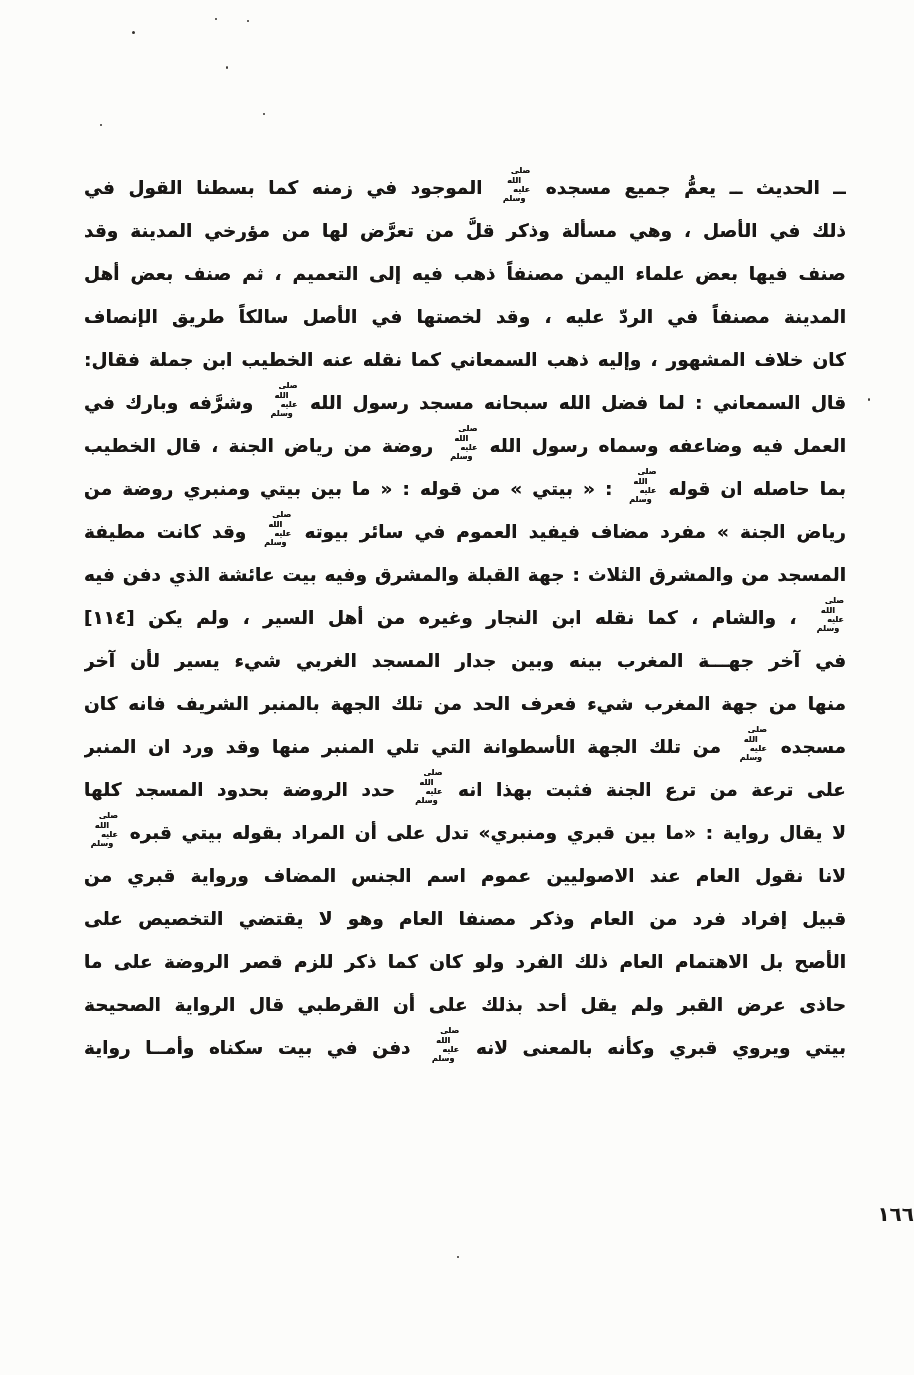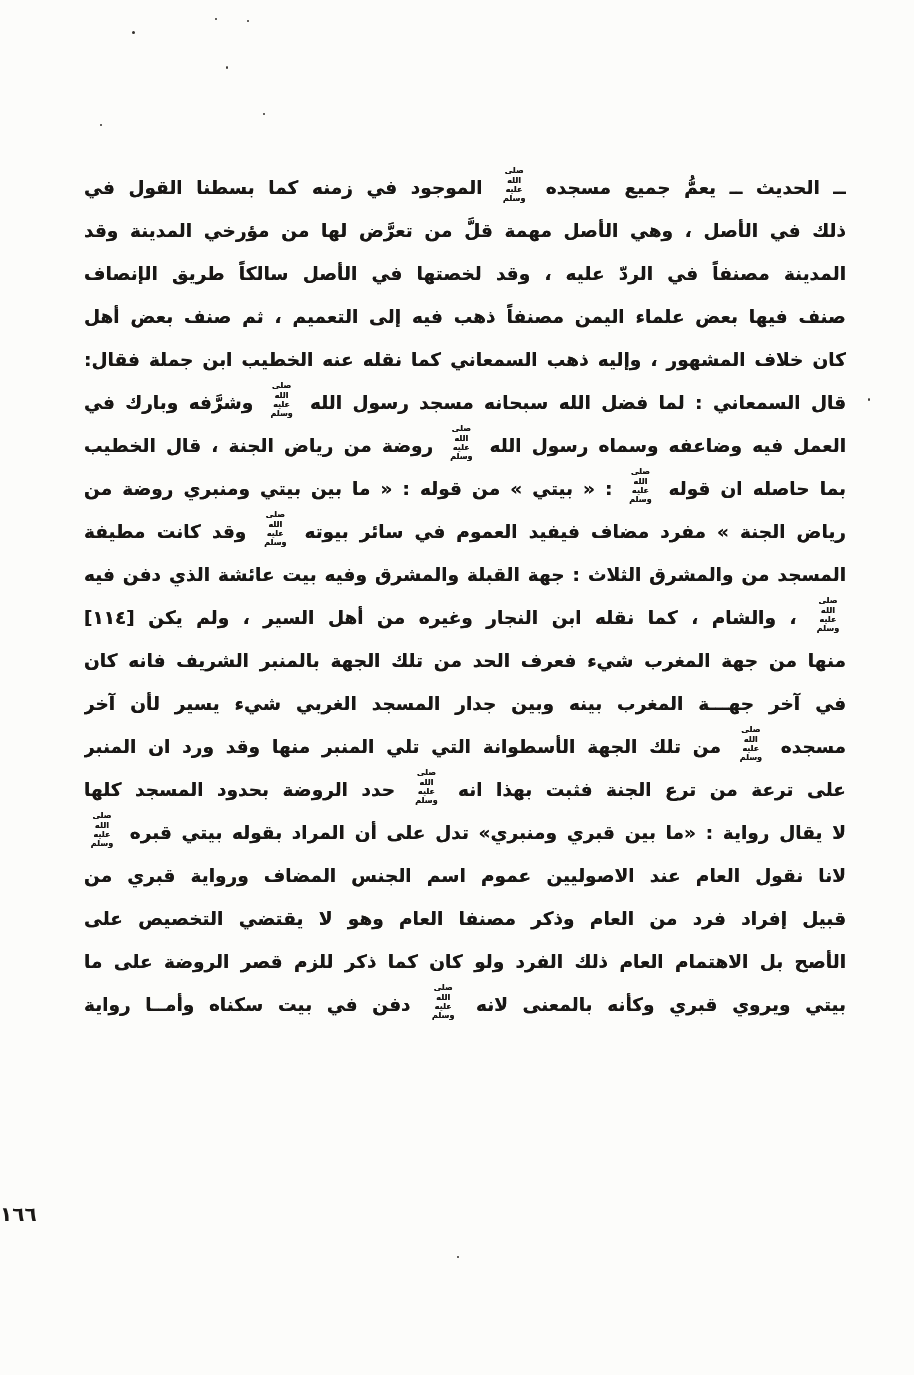--- a/index.html
+++ b/index.html
@@ -35,33 +35,32 @@
     overflow:hidden;
     text-shadow:0 0 .6px rgba(25,23,21,.9);
     filter:blur(.15px);
   }
   .pbuh{
     display:inline-block;
     width:32px;
     font-size:8px;
     font-weight:700;
     line-height:1.15;
-    text-align:center;
     text-align-last:center;
     vertical-align:-7px;
     margin:0 2px;
     letter-spacing:0;
     word-spacing:0;
     text-shadow:0 0 .5px rgba(25,23,21,.9);
   }
   .pbuh span{display:block;}
   .page-number{
     position:absolute;
     top:1202px;left:0;width:100%;
-    text-align:left;
+    text-align:right;
     font-size:20px;
     font-weight:700;
     letter-spacing:3px;
     direction:rtl;
   }
   .speck{
     position:absolute;
     background:#33302c;
     border-radius:50%;
   }
@@ -75,35 +74,36 @@
   <div class="speck" style="left:215px;top:18px;width:2px;height:2px;"></div>
   <div class="speck" style="left:247px;top:20px;width:2px;height:2px;"></div>
   <div class="speck" style="left:226px;top:66px;width:2px;height:3px;"></div>
   <div class="speck" style="left:263px;top:113px;width:2px;height:2px;"></div>
   <div class="speck" style="left:100px;top:124px;width:2px;height:2px;"></div>
   <div class="speck" style="left:868px;top:398px;width:2px;height:3px;"></div>
   <div class="speck" style="left:457px;top:1256px;width:2px;height:2px;"></div>
 
   <div class="text-block">
       <div class="line">ــ الحديث ــ يعمُّ جميع مسجده <span class="pbuh"><span>صلّى الله</span><span>عليه وسلم</span></span> الموجود في زمنه كما بسطنا القول في</div>
-      <div class="line">ذلك في الأصل ، وهي الأصل مهمة قلَّ من تعرَّض لها من مؤرخي المدينة وقد</div>
+      <div class="line">ذلك في الأصل ، وهي مسألة وذكر قلَّ من تعرَّض لها من مؤرخي المدينة وقد</div>
+      <div class="line">صنف فيها بعض علماء اليمن مصنفاً ذهب فيه إلى التعميم ، ثم صنف بعض أهل</div>
       <div class="line">المدينة مصنفاً في الردّ عليه ، وقد لخصتها في الأصل سالكاً طريق الإنصاف</div>
-      <div class="line">صنف فيها بعض علماء اليمن مصنفاً ذهب فيه إلى التعميم ، ثم صنف بعض أهل</div>
       <div class="line">كان خلاف المشهور ، وإليه ذهب السمعاني كما نقله عنه الخطيب ابن جملة فقال:</div>
       <div class="line">قال السمعاني : لما فضل الله سبحانه مسجد رسول الله <span class="pbuh"><span>صلّى الله</span><span>عليه وسلم</span></span> وشرَّفه وبارك في</div>
       <div class="line">العمل فيه وضاعفه وسماه رسول الله <span class="pbuh"><span>صلّى الله</span><span>عليه وسلم</span></span> روضة من رياض الجنة ، قال الخطيب</div>
       <div class="line">بما حاصله ان قوله <span class="pbuh"><span>صلّى الله</span><span>عليه وسلم</span></span> : « بيتي » من قوله : « ما بين بيتي ومنبري روضة من</div>
       <div class="line">رياض الجنة » مفرد مضاف فيفيد العموم في سائر بيوته <span class="pbuh"><span>صلّى الله</span><span>عليه وسلم</span></span> وقد كانت مطيفة</div>
       <div class="line">المسجد من والمشرق الثلاث : جهة القبلة والمشرق وفيه بيت عائشة الذي دفن فيه</div>
       <div class="line"><span class="pbuh"><span>صلّى الله</span><span>عليه وسلم</span></span> ، والشام ، كما نقله ابن النجار وغيره من أهل السير ، ولم يكن [١١٤]</div>
+      <div class="line">في آخر جهـــة المغرب بينه وبين جدار المسجد الغربي شيء يسير لأن آخر</div>
       <div class="line">منها من جهة المغرب شيء فعرف الحد من تلك الجهة بالمنبر الشريف فانه كان</div>
-      <div class="line">في آخر جهـــة المغرب بينه وبين جدار المسجد الغربي شيء يسير لأن آخر</div>
       <div class="line">مسجده <span class="pbuh"><span>صلّى الله</span><span>عليه وسلم</span></span> من تلك الجهة الأسطوانة التي تلي المنبر منها وقد ورد ان المنبر</div>
       <div class="line">على ترعة من ترع الجنة فثبت بهذا انه <span class="pbuh"><span>صلّى الله</span><span>عليه وسلم</span></span> حدد الروضة بحدود المسجد كلها</div>
       <div class="line">لا يقال رواية : «ما بين قبري ومنبري» تدل على أن المراد بقوله بيتي قبره <span class="pbuh"><span>صلّى الله</span><span>عليه وسلم</span></span></div>
       <div class="line">لانا نقول العام عند الاصوليين عموم اسم الجنس المضاف ورواية قبري من</div>
       <div class="line">قبيل إفراد فرد من العام وذكر مصنفا العام وهو لا يقتضي التخصيص على</div>
       <div class="line">الأصح بل الاهتمام العام ذلك الفرد ولو كان كما ذكر للزم قصر الروضة على ما</div>
+      <div class="line">حاذى عرض القبر ولم يقل أحد بذلك على أن القرطبي قال الرواية الصحيحة</div>
       <div class="line">بيتي ويروي قبري وكأنه بالمعنى لانه <span class="pbuh"><span>صلّى الله</span><span>عليه وسلم</span></span> دفن في بيت سكناه وأمــا رواية</div>
     </div>
 
   <div class="page-number">١٦٦</div>
 </div>
 
 </body></html>

